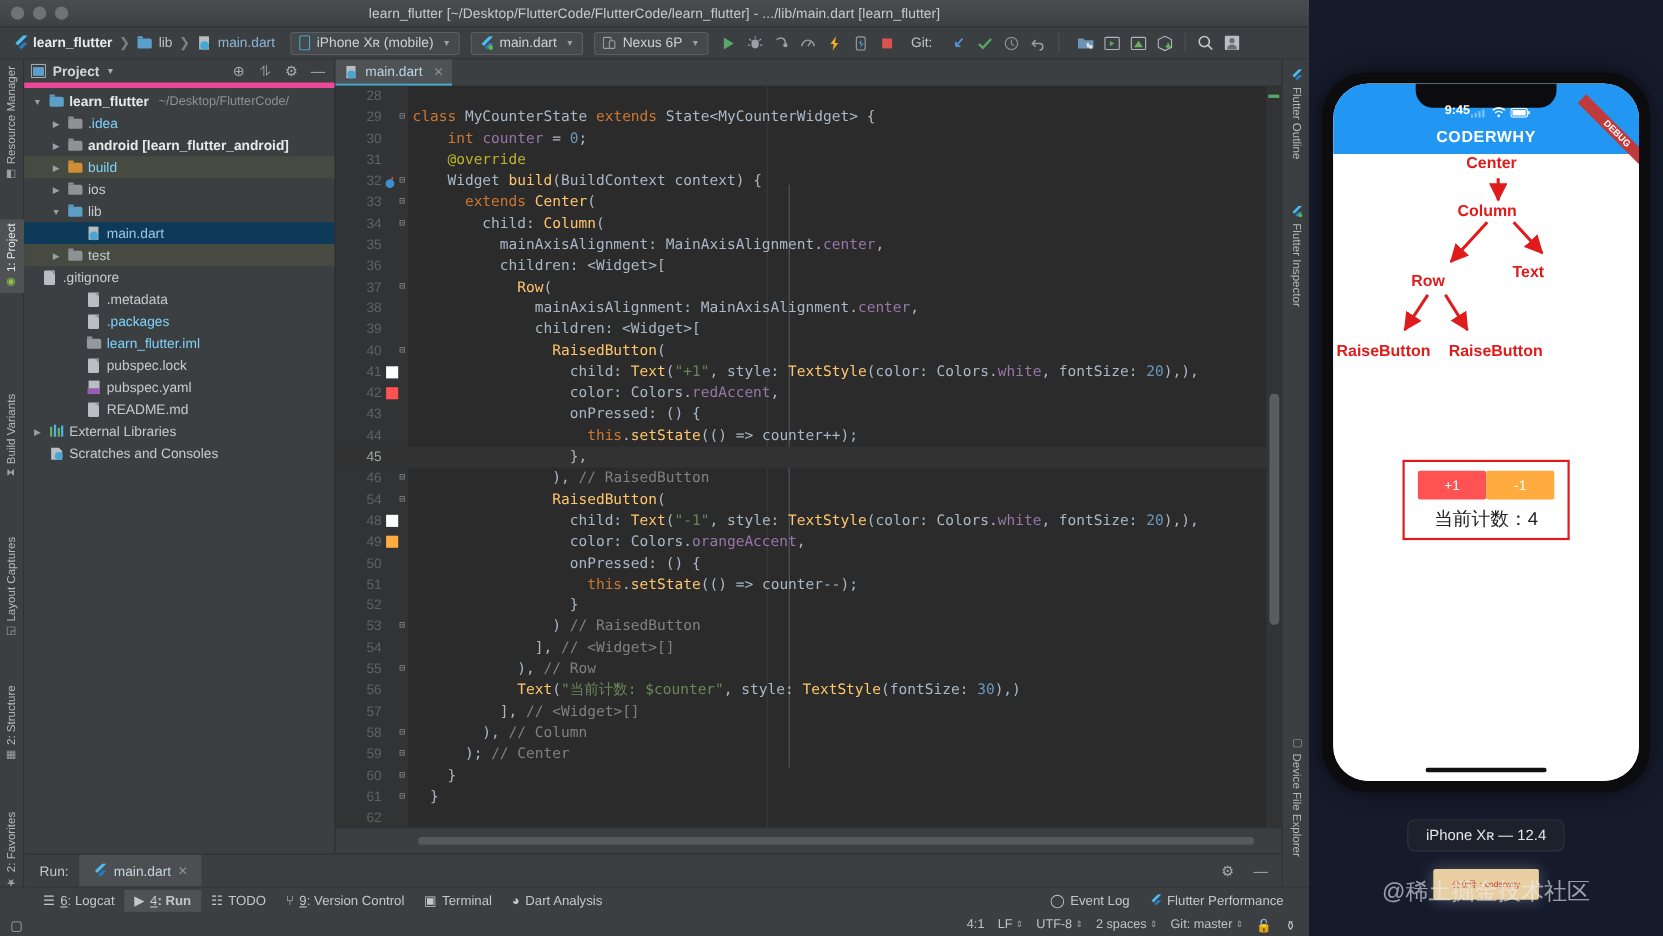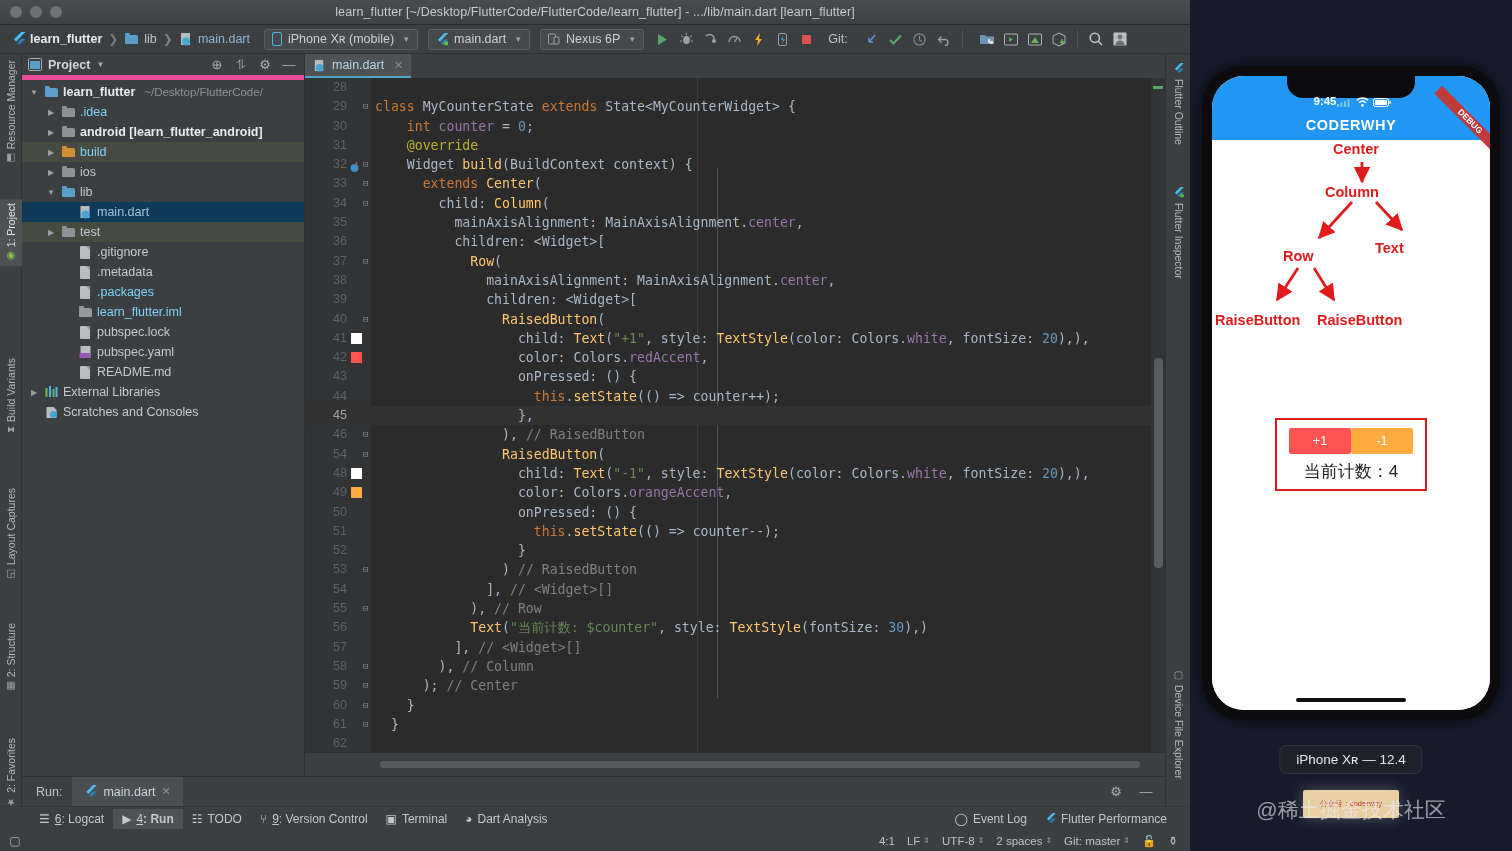--- a/index.html
+++ b/index.html
@@ -580,21 +580,21 @@
               </svg></span>
             <span class="rowlabel b">main.dart</span>
           </div>
           <div class="row hl" style="padding-left: 23px;">
             <span class="arrow">▶</span>
             <span class="ficon">
               <span class="fo gray"></span>
             </span>
             <span class="rowlabel w">test</span>
           </div>
-          <div class="row" style="padding-left: 40px;">
+          <div class="row" style="">
             <span class="arrow"></span>
             <span class="ficon">
               <span class="doc"></span>
             </span>
             <span class="rowlabel w">.gitignore</span>
           </div>
           <div class="row" style="padding-left: 40px;">
             <span class="arrow"></span>
             <span class="ficon">
               <span class="doc"></span>

